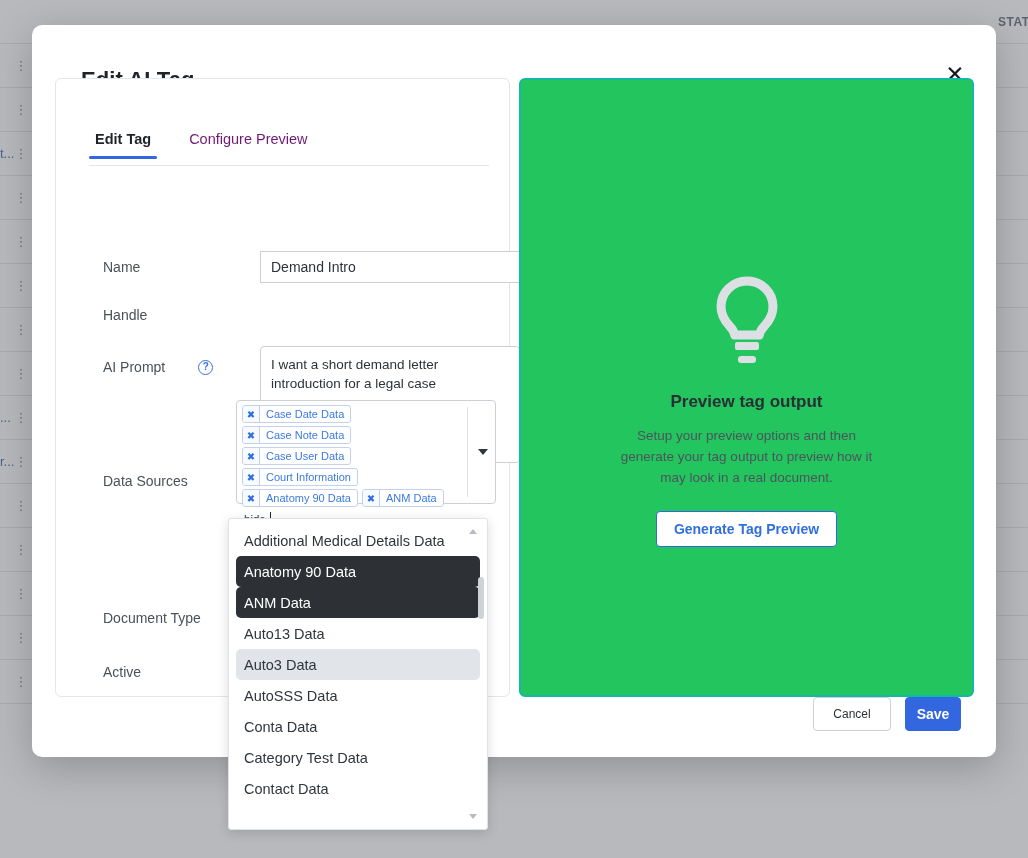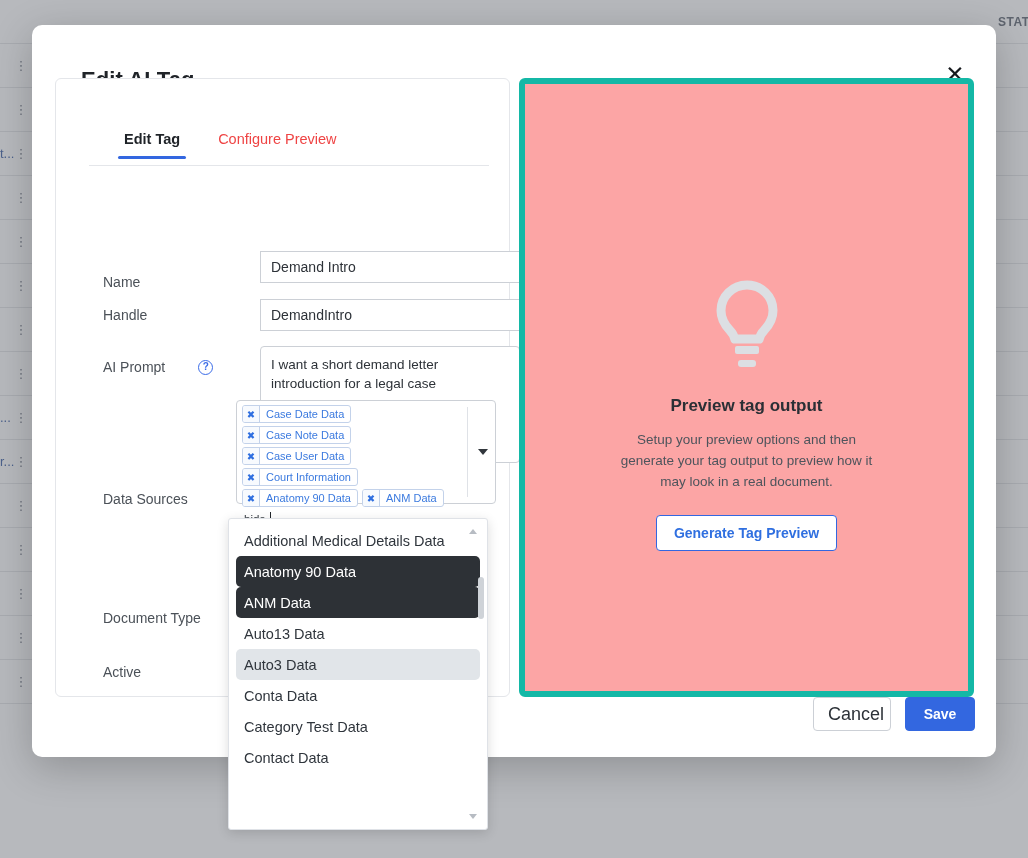--- a/index.html
+++ b/index.html
@@ -96,38 +96,38 @@
   .left-panel {
     position: absolute; left: 23px; top: 53px;
     width: 455px; height: 619px;
     background: #fff;
     border: 1px solid #e4e6ea;
     border-radius: 6px;
   }
   .right-panel {
     position: absolute; left: 487px; top: 53px;
     width: 455px; height: 619px;
-    background: #fca5a5;
-    border: 6px solid #14b8a6;
+    background: #22c55e;
+    border: 2px solid #14b8a6;
     border-radius: 6px;
   }
 
   
   .tabs {
     position: absolute; left: 33px; top: 51px; right: 20px;
     height: 36px;
     border-bottom: 1px solid #e4e6ea;
     display: flex; gap: 26px; align-items: flex-start;
   }
   .tab {
-    font-size: 14.5px; color: #ef4444; cursor: pointer;
+    font-size: 14.5px; color: #701a75; cursor: pointer;
     padding-bottom: 11px; position: relative; background: none;
     border: none; font-family: inherit;
   }
-  .tab.active { color: #1f2328; font-weight: 700; margin-left: 29px; }
+  .tab.active { color: #1f2328; font-weight: 700; }
   .tab.active::after {
     content: ""; position: absolute; left: 0; right: 0; bottom: -1px;
     height: 3px; background: #3367e0; border-radius: 2px;
   }
   .flabel {
     position: absolute; left: 47px;
     font-size: 14px; color: #4b5158;
     display: flex; align-items: center; gap: 7px;
   }
   .help-icon {
@@ -272,27 +272,26 @@
     font-size: 14px; font-weight: 700;
     padding: 9px 17px; cursor: pointer;
     font-family: inherit;
   }
 
   
   .btn-cancel {
     position: absolute; left: 781px; top: 672px;
     width: 78px; height: 34px;
     background: #fff; border: 1px solid #ccd0d6; border-radius: 4px;
-    font-size: 18px; color: #2d3238; cursor: pointer;
+    font-size: 12px; color: #2d3238; cursor: pointer;
     font-family: inherit;
-    text-align: right;
   }
   .btn-save {
     position: absolute; left: 873px; top: 672px;
-    width: 70px; height: 34px;
+    width: 56px; height: 34px;
     background: #3367e0; border: 1px solid #3367e0; border-radius: 4px;
     font-size: 14px; color: #fff; font-weight: 700; cursor: pointer;
     font-family: inherit;
   }
 </style>
 </head>
 <body>
 
 <div class="bg-app">
   <div class="bg-table" id="bg-table">
@@ -378,33 +377,32 @@
   <div class="modal-title">Edit AI Tag</div>
   <button class="modal-close">✕</button>
 
   <div class="left-panel">
 
     <div class="tabs">
       <button class="tab active">Edit Tag</button>
       <button class="tab">Configure Preview</button>
     </div>
 
-    <div class="flabel" style="top:195px;">Name</div>
+    <div class="flabel" style="top:180px;">Name</div>
     <input class="finput" style="top: 172px;" value="Demand Intro">
 
     <div class="flabel" style="top:228px;">Handle</div>
-    <input class="finput" style="top: 220px;" value="DemandIntro">
 
     <div class="flabel" style="top:280px;gap:33px;">
       <span>AI Prompt</span>
       <span class="help-icon">?</span>
     </div>
     <textarea class="ftextarea" style="top: 267px;">I want a short demand letter introduction for a legal case</textarea>
 
-    <div class="flabel" style="top:412px;">Data Sources</div>
+    <div class="flabel" style="top:394px;">Data Sources</div>
 
     <div class="flabel" style="top:531px;">Document Type</div>
 
     <div class="flabel" style="top:585px;">Active</div>
 
     <a class="configure-link">Configure</a>
   </div>
 
   <div class="multisel">
     <div class="ms-inner" id="ms-chips">
@@ -458,19 +456,20 @@
 </div>
 
 <div class="dropdown">
   <div class="dd-arrow-up"></div>
   <div id="dd-list">
       <div class="dd-item">Additional Medical Details Data</div>
       <div class="dd-item selected">Anatomy 90 Data</div>
       <div class="dd-item selected">ANM Data</div>
       <div class="dd-item">Auto13 Data</div>
       <div class="dd-item hover">Auto3 Data</div>
+      <div class="dd-item">AutoSSS Data</div>
       <div class="dd-item">Conta Data</div>
       <div class="dd-item">Category Test Data</div>
       <div class="dd-item">Contact Data</div>
     </div>
   <div class="dd-scrollbar"></div>
   <div class="dd-arrow-down"></div>
 </div>
 
 </body></html>

